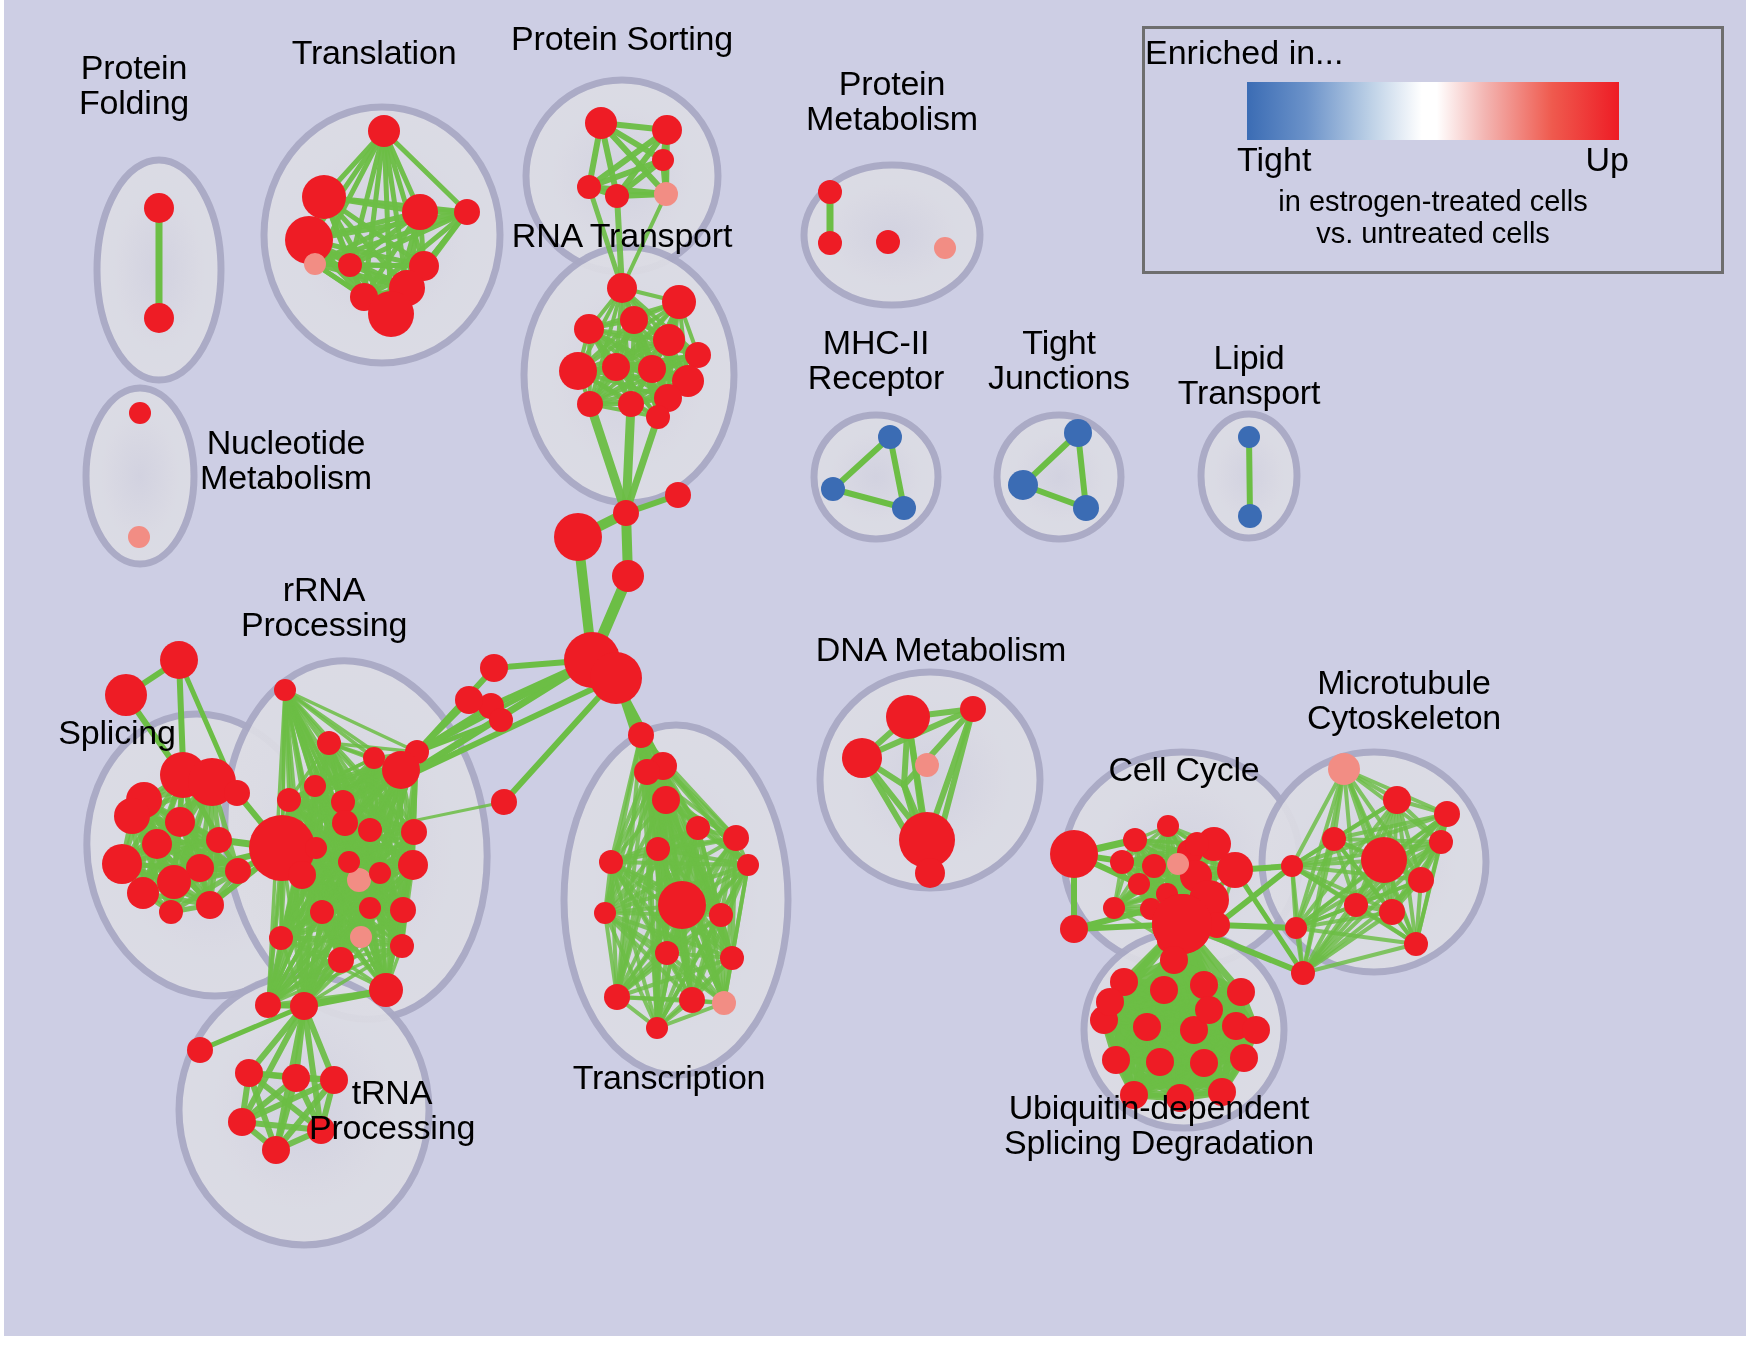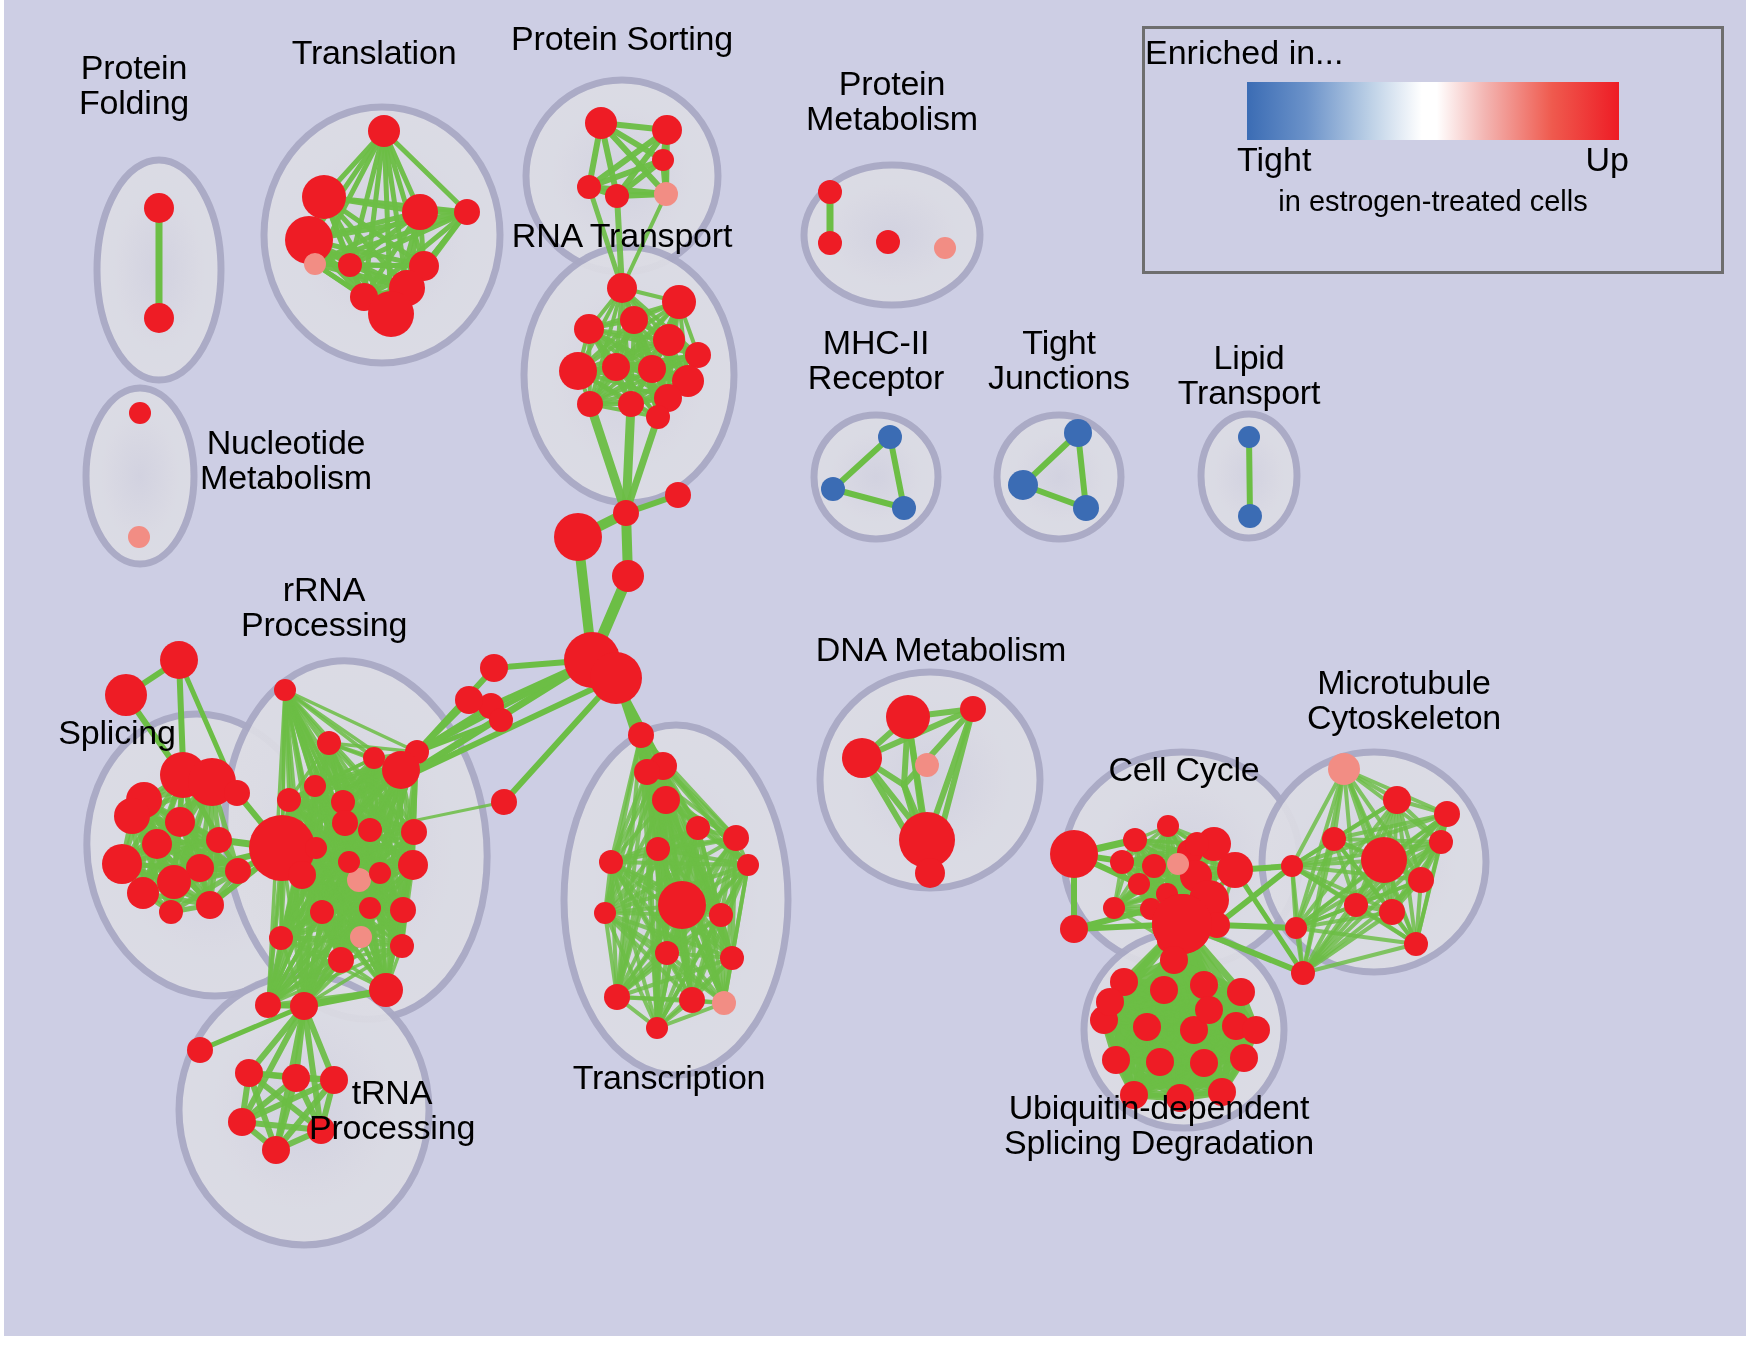--- a/index.html
+++ b/index.html
@@ -1590,16 +1590,17 @@
 Splicing Degradation</div>
 
     <div id="legend" style="left:1138px; top:26px; width:582px; height:248px;">
       <div class="title">Enriched in...</div>
       <div class="bar" style="width:372px;"></div>
       <div class="ud" style="width:392px;margin:0 auto;">
         <span>Tight</span>
         <span>Up</span>
       </div>
       <div class="sub">in estrogen-treated cells</div>
+      <div class="sub" style="margin-top:0">vs. untreated cells</div>
     </div>
 
   </div>
 </div>
 
 </body></html>

